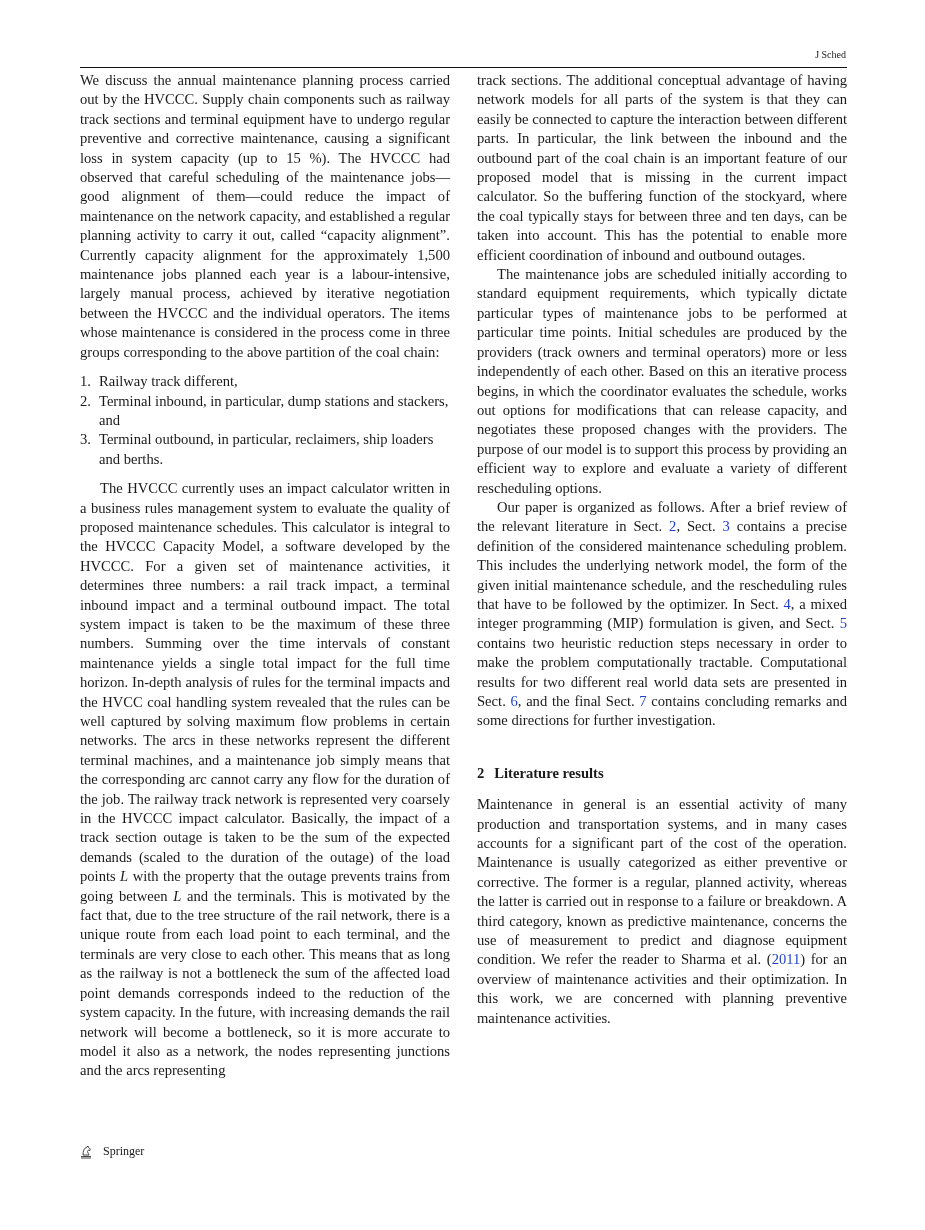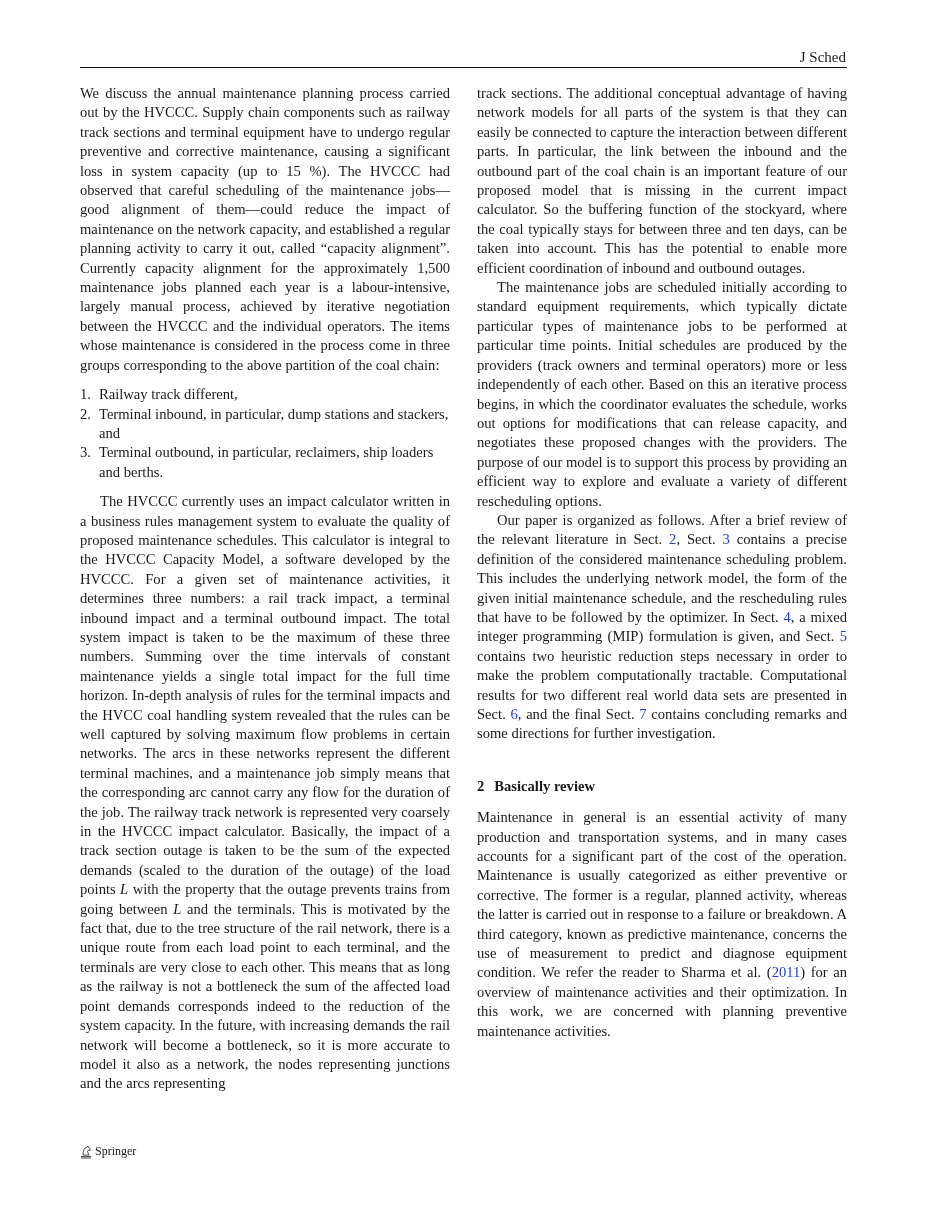--- a/index.html
+++ b/index.html
@@ -1,34 +1,34 @@
 <!DOCTYPE html>
 <html><head>
 <meta charset="utf-8">
 <style>
   html, body { margin: 0; padding: 0; background: #ffffff; }
   body { width: 925px; height: 1230px; position: relative; overflow: hidden;
          font-family: "Liberation Serif", "DejaVu Serif", serif; color: #1a1a1a; }
-  .running-head { position: absolute; top: 49px; right: 79px; font-size: 15px; }
+  .running-head { position: absolute; top: 49px; right: 79px; font-size: 10px; }
   .head-rule { position: absolute; top: 67px; left: 80px; width: 767px; height: 0;
                border-top: 1.4px solid #111; }
-  .col { position: absolute; top: 84px; width: 370px; font-size: 14.6px; line-height: 19.4px;
+  .col { position: absolute; top: 71px; width: 370px; font-size: 14.6px; line-height: 19.4px;
          text-align: justify; hyphens: none; }
   .col.left { left: 80px; }
   .col.right { left: 477px; }
   p { margin: 0; }
   p.indent { text-indent: 20px; }
   .ol { margin: 10px 0 10px 0; padding: 0; list-style: none; }
   .ol li { position: relative; padding-left: 19px; text-align: left; }
   .ol li .num { position: absolute; left: 0; top: 0; }
   .link { color: #1f3fcc; }
   .math { font-style: italic; }
   h2 { font-size: 14.6px; font-weight: bold; margin: 33px 0 12px 0; line-height: 19.4px; }
   h2 .secnum { margin-right: 10px; }
-  .footer { position: absolute; top: 1144px; left: 80px; font-size: 12px; display: flex; align-items: center; gap: 3px; text-align: center; }
+  .footer { position: absolute; top: 1144px; left: 80px; font-size: 12px; display: flex; align-items: center; gap: 11px; text-align: center; }
   .springer-icon { width: 12px; height: 14px; display: inline-block; }
 </style>
 </head>
 <body>
 
 <div class="running-head">J Sched</div>
 <div class="head-rule"></div>
 
 <div class="col left">
   <p>We discuss the annual maintenance planning process carried out by the HVCCC. Supply chain components such as railway track sections and terminal equipment have to undergo regular preventive and corrective maintenance, causing a significant loss in system capacity (up to 15 %). The HVCCC had observed that careful scheduling of the maintenance jobs—good alignment of them—could reduce the impact of maintenance on the network capacity, and established a regular planning activity to carry it out, called “capacity alignment”. Currently capacity alignment for the approximately 1,500 maintenance jobs planned each year is a labour-intensive, largely manual process, achieved by iterative negotiation between the HVCCC and the individual operators. The items whose maintenance is considered in the process come in three groups corresponding to the above partition of the coal chain:</p>
@@ -38,21 +38,21 @@
     <li><span class="num">3.</span><span>Terminal outbound, in particular, reclaimers, ship loaders and berths.</span></li>
   </ul>
   <p class="indent"><span>The HVCCC currently uses an impact calculator written in a business rules management system to evaluate the quality of proposed maintenance schedules. This calculator is integral to the HVCCC Capacity Model, a software developed by the HVCCC. For a given set of maintenance activities, it determines three numbers: a rail track impact, a terminal inbound impact and a terminal outbound impact. The total system impact is taken to be the maximum of these three numbers. Summing over the time intervals of constant maintenance yields a single total impact for the full time horizon. In-depth analysis of rules for the terminal impacts and the HVCC coal handling system revealed that the rules can be well captured by solving maximum flow problems in certain networks. The arcs in these networks represent the different terminal machines, and a maintenance job simply means that the corresponding arc cannot carry any flow for the duration of the job. The railway track network is represented very coarsely in the HVCCC impact calculator. Basically, the impact of a track section outage is taken to be the sum of the expected demands (scaled to the duration of the outage) of the load points </span><span class="math">L</span><span> with the property that the outage prevents trains from going between </span><span class="math">L</span><span> and the terminals. This is motivated by the fact that, due to the tree structure of the rail network, there is a unique route from each load point to each terminal, and the terminals are very close to each other. This means that as long as the railway is not a bottleneck the sum of the affected load point demands corresponds indeed to the reduction of the system capacity. In the future, with increasing demands the rail network will become a bottleneck, so it is more accurate to model it also as a network, the nodes representing junctions and the arcs representing</span></p>
 </div>
 
 <div class="col right">
   <p>track sections. The additional conceptual advantage of having network models for all parts of the system is that they can easily be connected to capture the interaction between different parts. In particular, the link between the inbound and the outbound part of the coal chain is an important feature of our proposed model that is missing in the current impact calculator. So the buffering function of the stockyard, where the coal typically stays for between three and ten days, can be taken into account. This has the potential to enable more efficient coordination of inbound and outbound outages.</p>
   <p class="indent">The maintenance jobs are scheduled initially according to standard equipment requirements, which typically dictate particular types of maintenance jobs to be performed at particular time points. Initial schedules are produced by the providers (track owners and terminal operators) more or less independently of each other. Based on this an iterative process begins, in which the coordinator evaluates the schedule, works out options for modifications that can release capacity, and negotiates these proposed changes with the providers. The purpose of our model is to support this process by providing an efficient way to explore and evaluate a variety of different rescheduling options.</p>
   <p class="indent"><span>Our paper is organized as follows. After a brief review of the relevant literature in Sect. </span><a class="link">2</a><span>, Sect. </span><a class="link">3</a><span> contains a precise definition of the considered maintenance scheduling problem. This includes the underlying network model, the form of the given initial maintenance schedule, and the rescheduling rules that have to be followed by the optimizer. In Sect. </span><a class="link">4</a><span>, a mixed integer programming (MIP) formulation is given, and Sect. </span><a class="link">5</a><span> contains two heuristic reduction steps necessary in order to make the problem computationally tractable. Computational results for two different real world data sets are presented in Sect. </span><a class="link">6</a><span>, and the final Sect. </span><a class="link">7</a><span> contains concluding remarks and some directions for further investigation.</span></p>
 
-  <h2><span class="secnum">2</span><span>Basically review</span></h2>
+  <h2><span class="secnum">2</span><span>Literature results</span></h2>
 
   <p><span>Maintenance in general is an essential activity of many production and transportation systems, and in many cases accounts for a significant part of the cost of the operation. Maintenance is usually categorized as either preventive or corrective. The former is a regular, planned activity, whereas the latter is carried out in response to a failure or breakdown. A third category, known as predictive maintenance, concerns the use of measurement to predict and diagnose equipment condition. We refer the reader to Sharma et al. (</span><a class="link">2011</a><span>) for an overview of maintenance activities and their optimization. In this work, we are concerned with planning preventive maintenance activities.</span></p>
 </div>
 
 <div class="footer">
   <span class="springer-icon">
     <svg width="12" height="14" viewBox="0 0 12 14">
       <path d="M3 10 C3 6 4 3 7 2 L8 1 L8.5 2.5 C10 3 10.5 4.5 10 5.5 L8.5 5 L7.5 6.5 C8 8 8.5 9 9 10 Z" fill="none" stroke="#333" stroke-width="0.9"></path>
       <line x1="1" y1="11.5" x2="11" y2="11.5" stroke="#333" stroke-width="0.9"></line>
       <line x1="1" y1="13" x2="11" y2="13" stroke="#333" stroke-width="0.9"></line>

